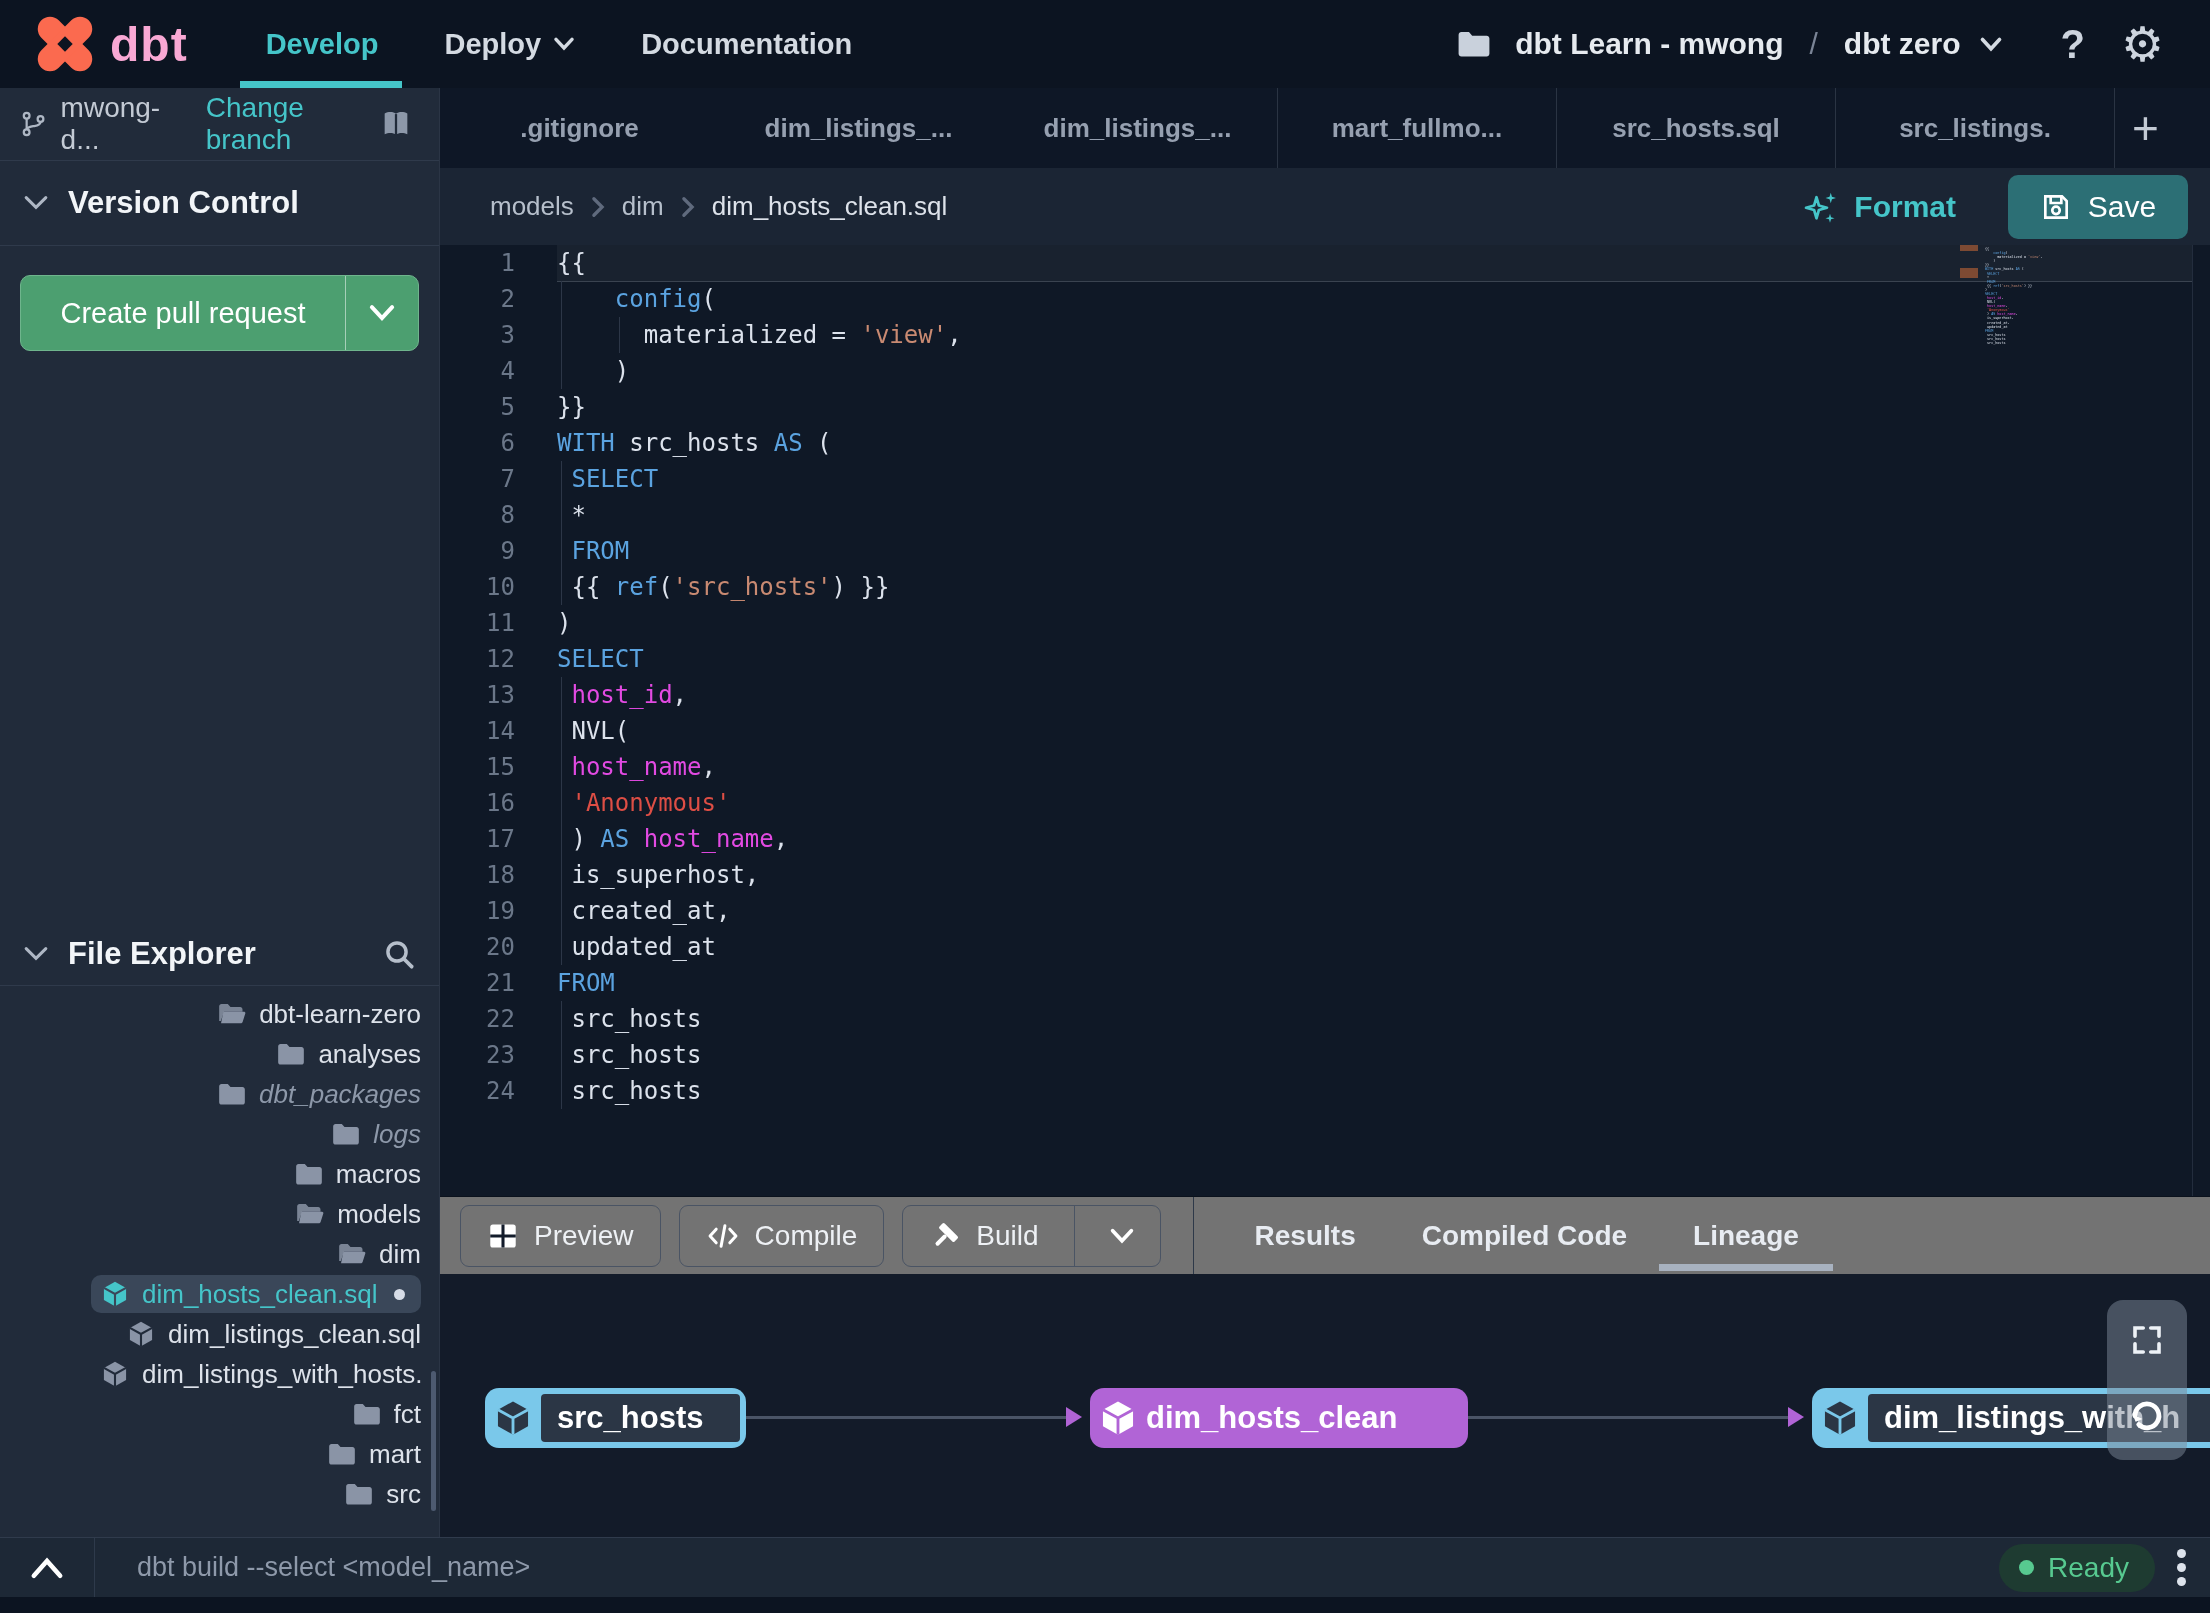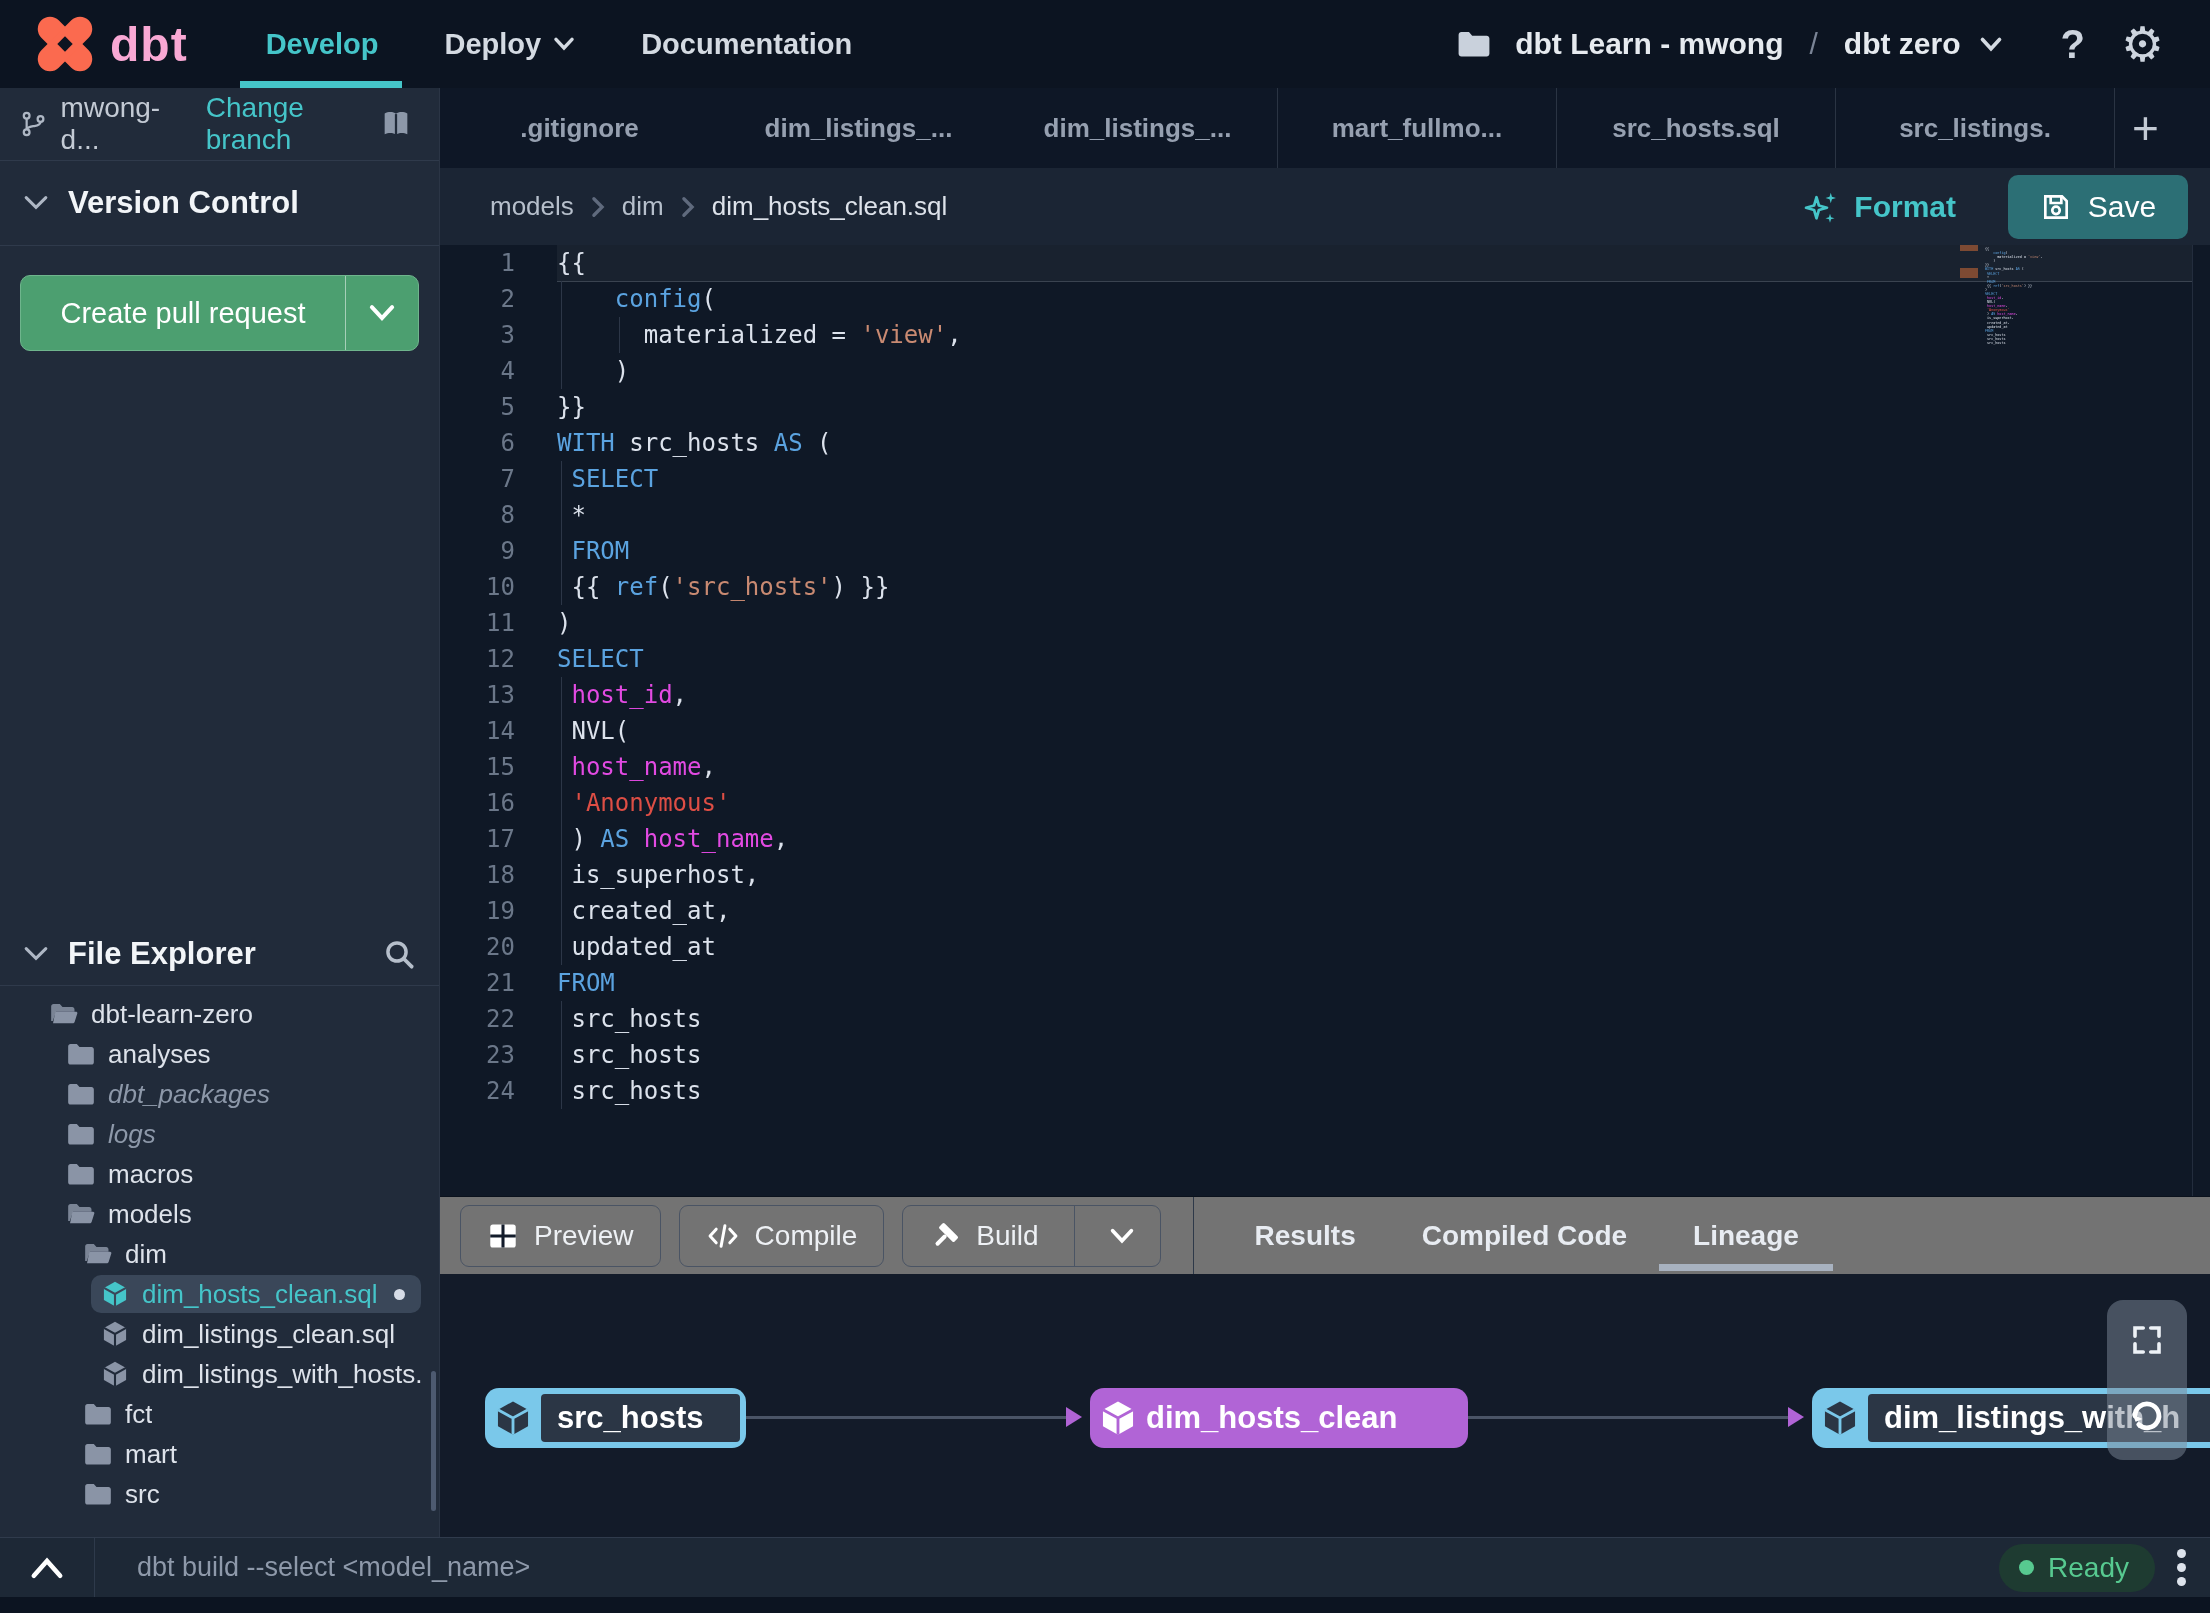--- a/index.html
+++ b/index.html
@@ -37,21 +37,21 @@
   .pr-wrap{height:134px;display:flex;align-items:center;padding:0 20px;}
   .pr-btn{flex:1;height:76px;background:#4c9f70;border-radius:10px;display:flex;align-items:center;color:#fff;cursor:pointer;border:1px solid #6fb58d;}
   .pr-main{flex:1;text-align:center;font-size:29px;}
   .pr-split{width:1px;align-self:stretch;background:rgba(255,255,255,.5);}
   .pr-caret{width:72px;display:flex;justify-content:center;}
   .side-spacer{flex:1;}
   .fe-head{height:62px;display:flex;align-items:center;gap:20px;padding:0 24px;}
   .fe-search{margin-left:auto;cursor:pointer;}
   .tree{flex:1;overflow:hidden;padding-top:8px;position:relative;}
   .tree-row{height:40px;display:flex;align-items:center;cursor:pointer;}
-  .row-inner{display:flex;align-items:center;gap:13px;height:38px;flex:1;margin-right:18px;border-radius:10px;padding-left:10px;margin-left:-10px;min-width:0;}
+  .row-inner{display:flex;align-items:center;gap:13px;height:38px;flex:1;margin-right:18px;border-radius:10px;padding-left:10px;margin-left:-10px;min-width:0;justify-content:flex-end;}
   .row-inner.sel{background:#3a4759;}
   .tree-label{font-size:26px;color:#dde2ea;white-space:nowrap;overflow:hidden;}
   .row-inner.sel .tree-label{color:#45c5c9;}
   .tree-label.dim{color:#8d98a9;font-style:italic;}
   .mod-dot{width:11px;height:11px;border-radius:50%;background:#d6dce6;margin-left:auto;margin-right:16px;flex:none;}
   .side-scroll{position:absolute;right:3px;top:385px;width:5px;height:140px;border-radius:3px;background:#4d5a70;}
   .t-ico{flex:none;color:#8a94a6;}
   .row-inner.sel .t-ico{color:#45c5c9;}
   .t-ico .cube-seam{stroke:#212b3a;}
   .row-inner.sel .t-ico .cube-seam{stroke:#3a4759;}

